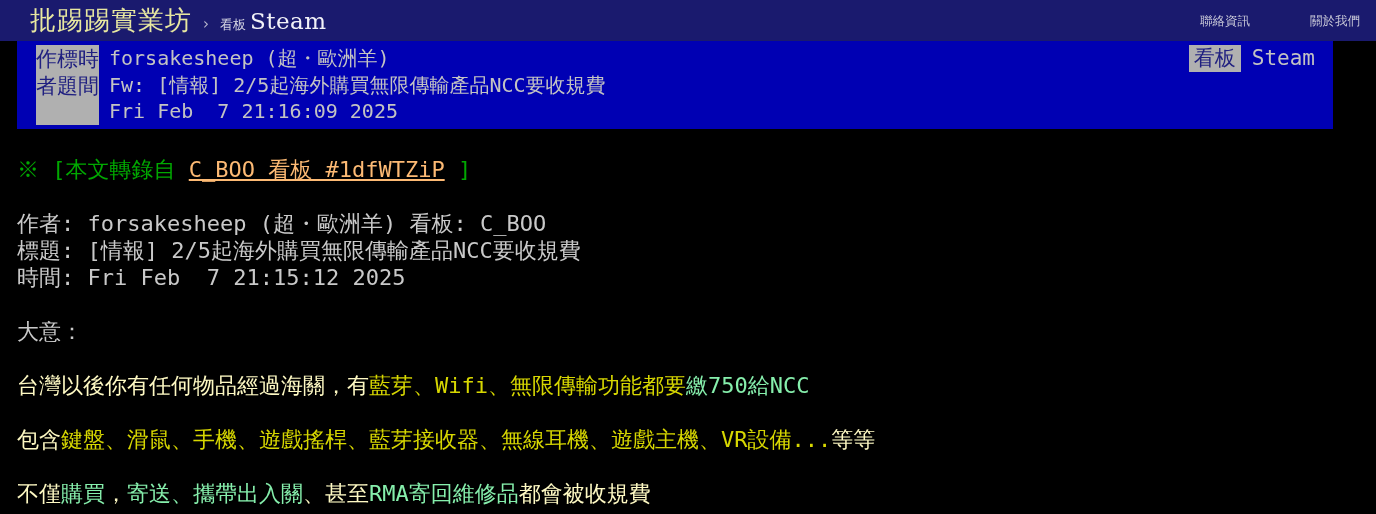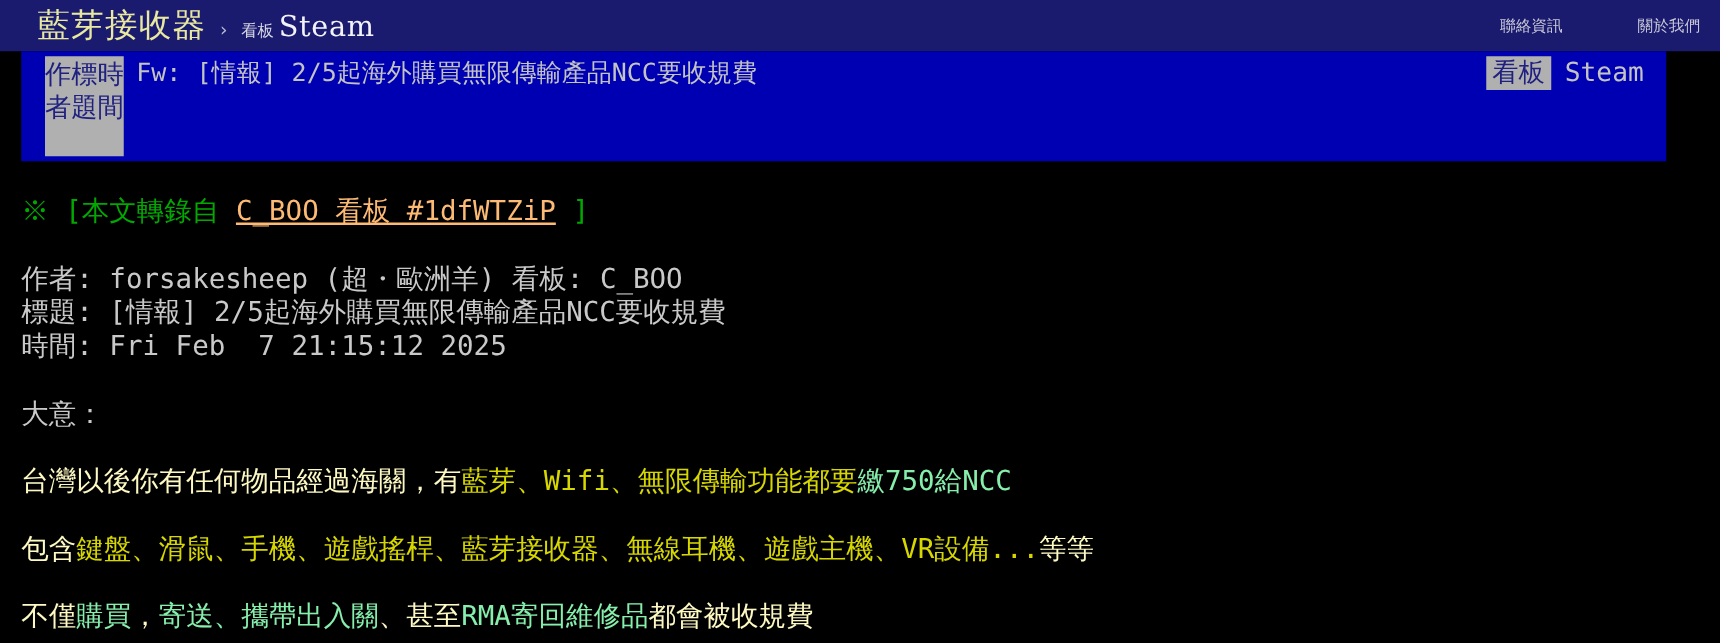--- a/index.html
+++ b/index.html
@@ -150,41 +150,43 @@
   .sp-white  { color: #fef9c3; }
   .sp-yellow { color: #d7d700; }
   .sp-red    { color: #86efac; }
   .sp-link   { color: #fdba74; text-decoration: underline; cursor: pointer; }
 </style>
 </head>
 <body>
 
 <div id="navbar">
   <div id="brand-area">
-    <span id="site-title">藍芽接收器</span>
+    <span id="site-title">批踢踢實業坊</span>
     <span id="breadcrumb-sep">›</span>
     <span id="board-crumb">
       <span class="kanban">看板</span>
       <span class="bname">Steam</span>
     </span>
   </div>
   <div id="nav-right">
     <span class="navlink">聯絡資訊</span>
     <span class="navlink">關於我們</span>
   </div>
 </div>
 
 <div id="meta-band">
   <div id="meta-labels">
     <span class="lbl">作者</span>
     <span class="lbl">標題</span>
     <span class="lbl">時間</span>
   </div>
   <div id="meta-values">
+    <div class="val">forsakesheep (超・歐洲羊)</div>
     <div class="val">Fw: [情報] 2/5起海外購買無限傳輸產品NCC要收規費</div>
+    <div class="val">Fri Feb  7 21:16:09 2025</div>
   </div>
   <div id="meta-board">
     <span class="chip">看板</span>
     <span class="chipval">Steam</span>
   </div>
 </div>
 
 <div id="article-body">
 
   <div class="bline"> </div>

